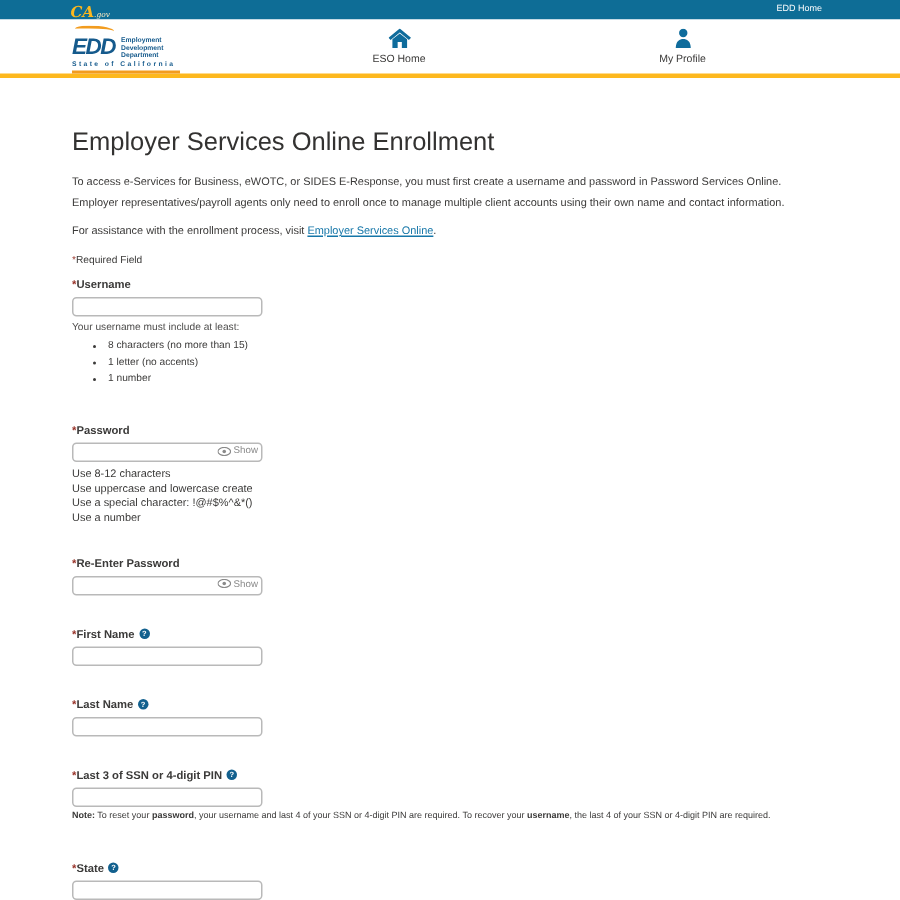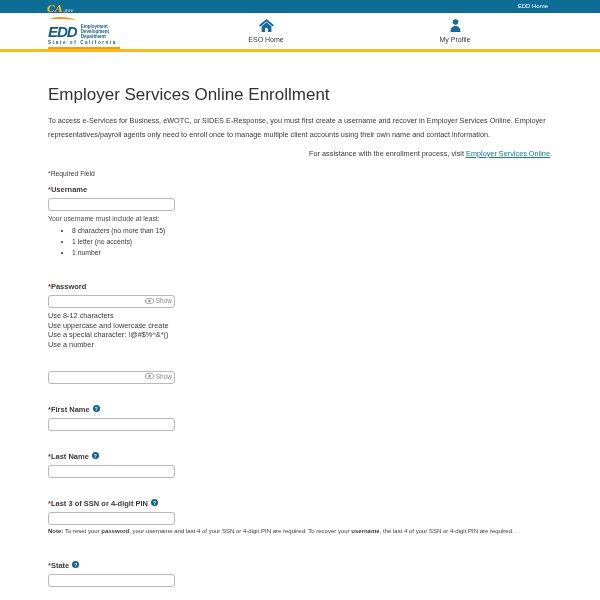--- a/index.html
+++ b/index.html
@@ -30,21 +30,21 @@
     text-decoration:none; cursor:pointer; }
   .nav-item.eso { left:231px; }
   .nav-item.profile { left:420px; }
   .nav-item .nav-label { font-size:7px; color:#3b3a39; margin-top:4px; }
   .nav-icon { height:14px; display:flex; align-items:flex-end; }
 
   
   main { padding:33px 48px 0 48px; }
   h1 { font-size:17px; font-weight:normal; color:#333231; margin-bottom:9px; letter-spacing:0; }
   .intro { font-size:7.3px; line-height:14px; margin-bottom:7px; max-width:505px; }
-  .assist { font-size:7.3px; margin-bottom:12px;text-align:right; }
+  .assist { font-size:7.3px; margin-bottom:12px; }
   .assist a { color:#1576a8; text-decoration:underline; cursor:pointer; }
   .required-note { font-size:6.8px; margin-bottom:8px; }
   .req { color:#973127; }
 
   .group { margin-bottom:21px; }
   .group label { display:block; font-size:7.5px; font-weight:bold; color:#3b3a39; margin-bottom:4px; }
   .field { width:127px; height:13px; border:1px solid #b9b9b9; border-radius:3px; background:#fff;
     font-size:8px; padding:0 3px; color:#333; display:block; }
 
   .input-wrap { position:relative; width:127px; }
@@ -109,21 +109,21 @@
         <path d="M0.5,13 C0.5,8.4 3.2,7 5.5,7 C7.8,7 10.5,8.4 10.5,13 Z" fill="#0f6c9c"></path>
       </svg>
     </span>
     <span class="nav-label">My Profile</span>
   </a>
 </header>
 
 <main>
   <h1>Employer Services Online Enrollment</h1>
 
-  <p class="intro">To access e-Services for Business, eWOTC, or SIDES E-Response, you must first create a username and recover in Employer Services Online. Employer representatives/payroll agents only need to enroll once to manage multiple client accounts using their own name and contact information.</p>
+  <p class="intro">To access e-Services for Business, eWOTC, or SIDES E-Response, you must first create a username and password in Password Services Online. Employer representatives/payroll agents only need to enroll once to manage multiple client accounts using their own name and contact information.</p>
 
   <p class="assist"><span>For assistance with the enrollment process, visit </span><a>Employer Services Online</a><span>.</span></p>
 
   <p class="required-note"><span class="req">*</span><span>Required Field</span></p>
 
   <div class="group mb26">
     <label><span class="req">*</span><span>Username</span></label>
     <input class="field" type="text" style="">
     <div class="hint-title">Your username must include at least:</div>
     <ul class="u-hints">
@@ -147,20 +147,21 @@
     </div>
     <div class="p-hints">
       <div>Use 8-12 characters</div>
       <div>Use uppercase and lowercase create</div>
       <div>Use a special character: !@#$%^&amp;*()</div>
       <div>Use a number</div>
     </div>
   </div>
 
   <div class="group">
+    <label><span class="req">*</span><span>Re-Enter Password</span></label>
     <div class="input-wrap">
       <input class="field" type="password" style="">
       <button class="show-btn">
         <svg width="9" height="6" viewBox="0 0 9 6">
           <ellipse cx="4.5" cy="3" rx="4.2" ry="2.7" fill="none" stroke="#8a8a8a" stroke-width="0.8"></ellipse>
           <circle cx="4.5" cy="3" r="1.2" fill="#8a8a8a"></circle>
         </svg>
         <span>Show</span>
       </button>
     </div>

